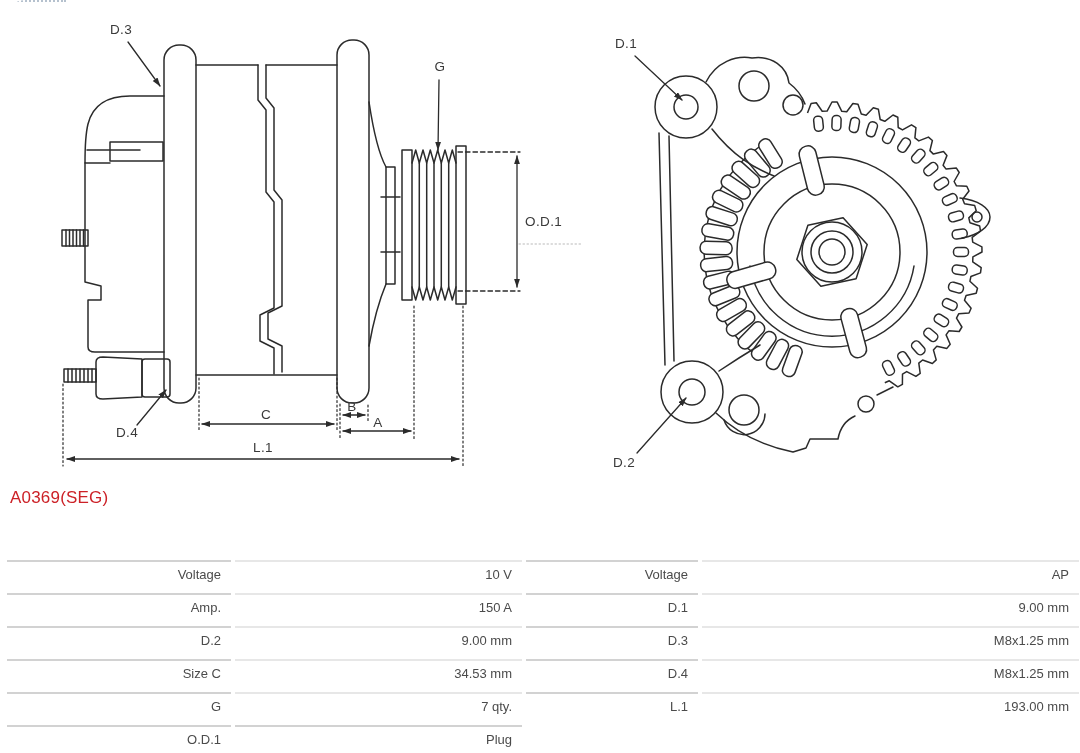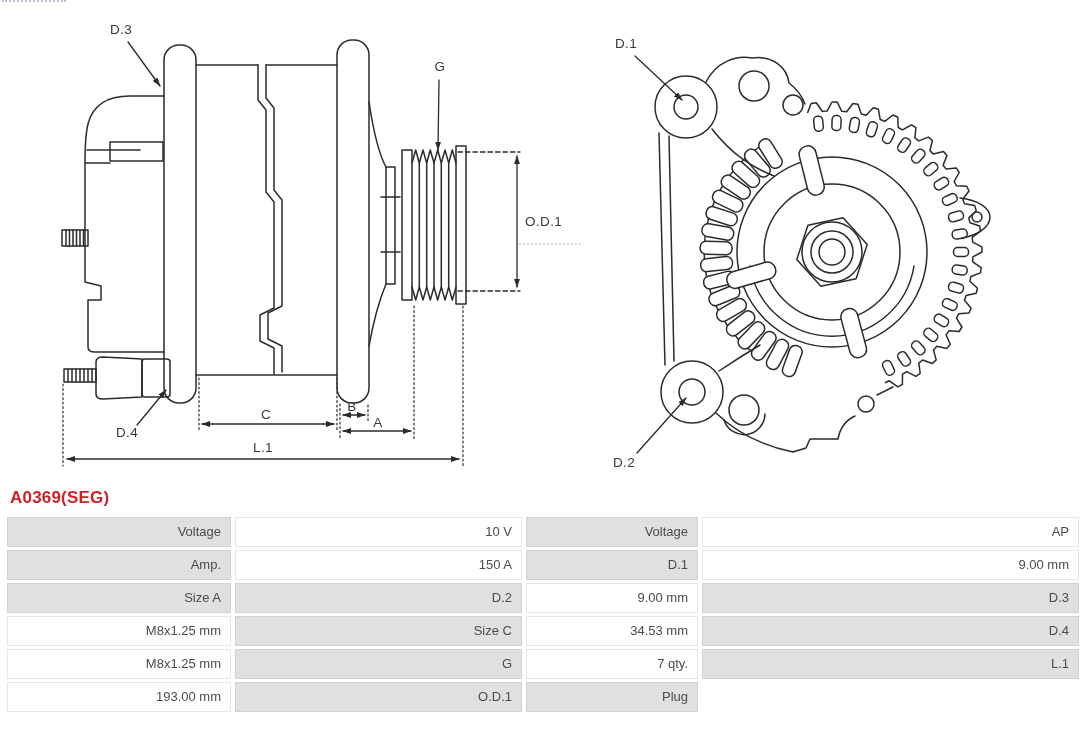--- a/index.html
+++ b/index.html
@@ -1,37 +1,37 @@
 <!DOCTYPE html>
 <html style="--title_color: #cc2127; --line_color: #2b2b2b; --diagram_text: #3a3a3a; --label_cell_bg: #e0e0e0; --label_cell_border: #d2d2d2; --value_cell_border: #e7e7e7; --cell_text: #4b4b4b; --faint_line: #b9b9b9; --artifact_dotted: #a9b7c6;"><head>
 <meta charset="utf-8">
 <style>
   html,body{margin:0;padding:0;background:#fff;}
   #stage{position:relative;width:1080px;height:753px;background:#fff;overflow:hidden;
-         font-family:"Liberation Sans",sans-serif;}
+         font-family:"Liberation Sans",sans-serif;border-radius:26px;}
   #corner-artifact{position:absolute;left:2px;top:0;width:64px;height:4px;
          border-top:2px dotted var(--artifact_dotted);opacity:.85;}
   #drawing{position:absolute;left:0;top:0;}
   .draw{stroke:var(--line_color);stroke-width:1.5;fill:none;stroke-linecap:round;stroke-linejoin:round;}
   .thin{stroke-width:1.3;}
   .dash{stroke-dasharray:4.5 3;}
   .dot{stroke-dasharray:2 2.5;stroke-width:1.2;}
   .faint{stroke:var(--faint_line);stroke-dasharray:1.5 2.5;stroke-width:1;}
   .dtxt{fill:var(--diagram_text);font-family:"Liberation Sans",sans-serif;font-size:13.5px;
         letter-spacing:.4px;stroke:none;}
   .wf{fill:#fff;}
   #fv-gen rect,#fv-gen polyline{fill:none;stroke:var(--line_color);stroke-width:1.5;stroke-linejoin:round;}
   #fv-gen .wf{fill:#fff;}
-  #product-code{position:absolute;left:10px;top:488px;font-size:17px;font-weight:700;
+  #product-code{position:absolute;left:10px;top:488px;font-size:17px;font-weight:400;
         color:var(--title_color);letter-spacing:.2px;}
   #spec-table{position:absolute;left:7px;top:517px;width:1072px;display:grid;
         grid-template-columns:224px 287px 172px 377px;column-gap:4px;row-gap:3px;
         grid-auto-rows:30px;}
   .cell{box-sizing:border-box;border:1px solid;line-height:28px;font-size:13px;
-        color:var(--cell_text);text-align:right;padding-right:9px;white-space:nowrap;}
+        color:var(--cell_text);text-align:right;padding-right:9px;white-space:nowrap;margin-top:43px;}
   .cell.label{background:var(--label_cell_bg);border-color:var(--label_cell_border);}
   .cell.value{background:#fff;border-color:var(--value_cell_border);}
 </style>
 </head>
 <body>
 
 <div id="stage">
 
   <div id="corner-artifact"></div>
 
@@ -206,21 +206,20 @@
     <div class="cell label">Voltage</div>
     <div class="cell value">10 V</div>
     <div class="cell label">Voltage</div>
     <div class="cell value">AP</div>
 
     <div class="cell label">Amp.</div>
     <div class="cell value">150 A</div>
     <div class="cell label">D.1</div>
     <div class="cell value">9.00 mm</div>
 
-    <div class="cell label">Size A</div>
     <div class="cell label">D.2</div>
     <div class="cell value">9.00 mm</div>
 
     <div class="cell label">D.3</div>
     <div class="cell value">M8x1.25 mm</div>
 
     <div class="cell label">Size C</div>
     <div class="cell value">34.53 mm</div>
     <div class="cell label">D.4</div>
     <div class="cell value">M8x1.25 mm</div>

